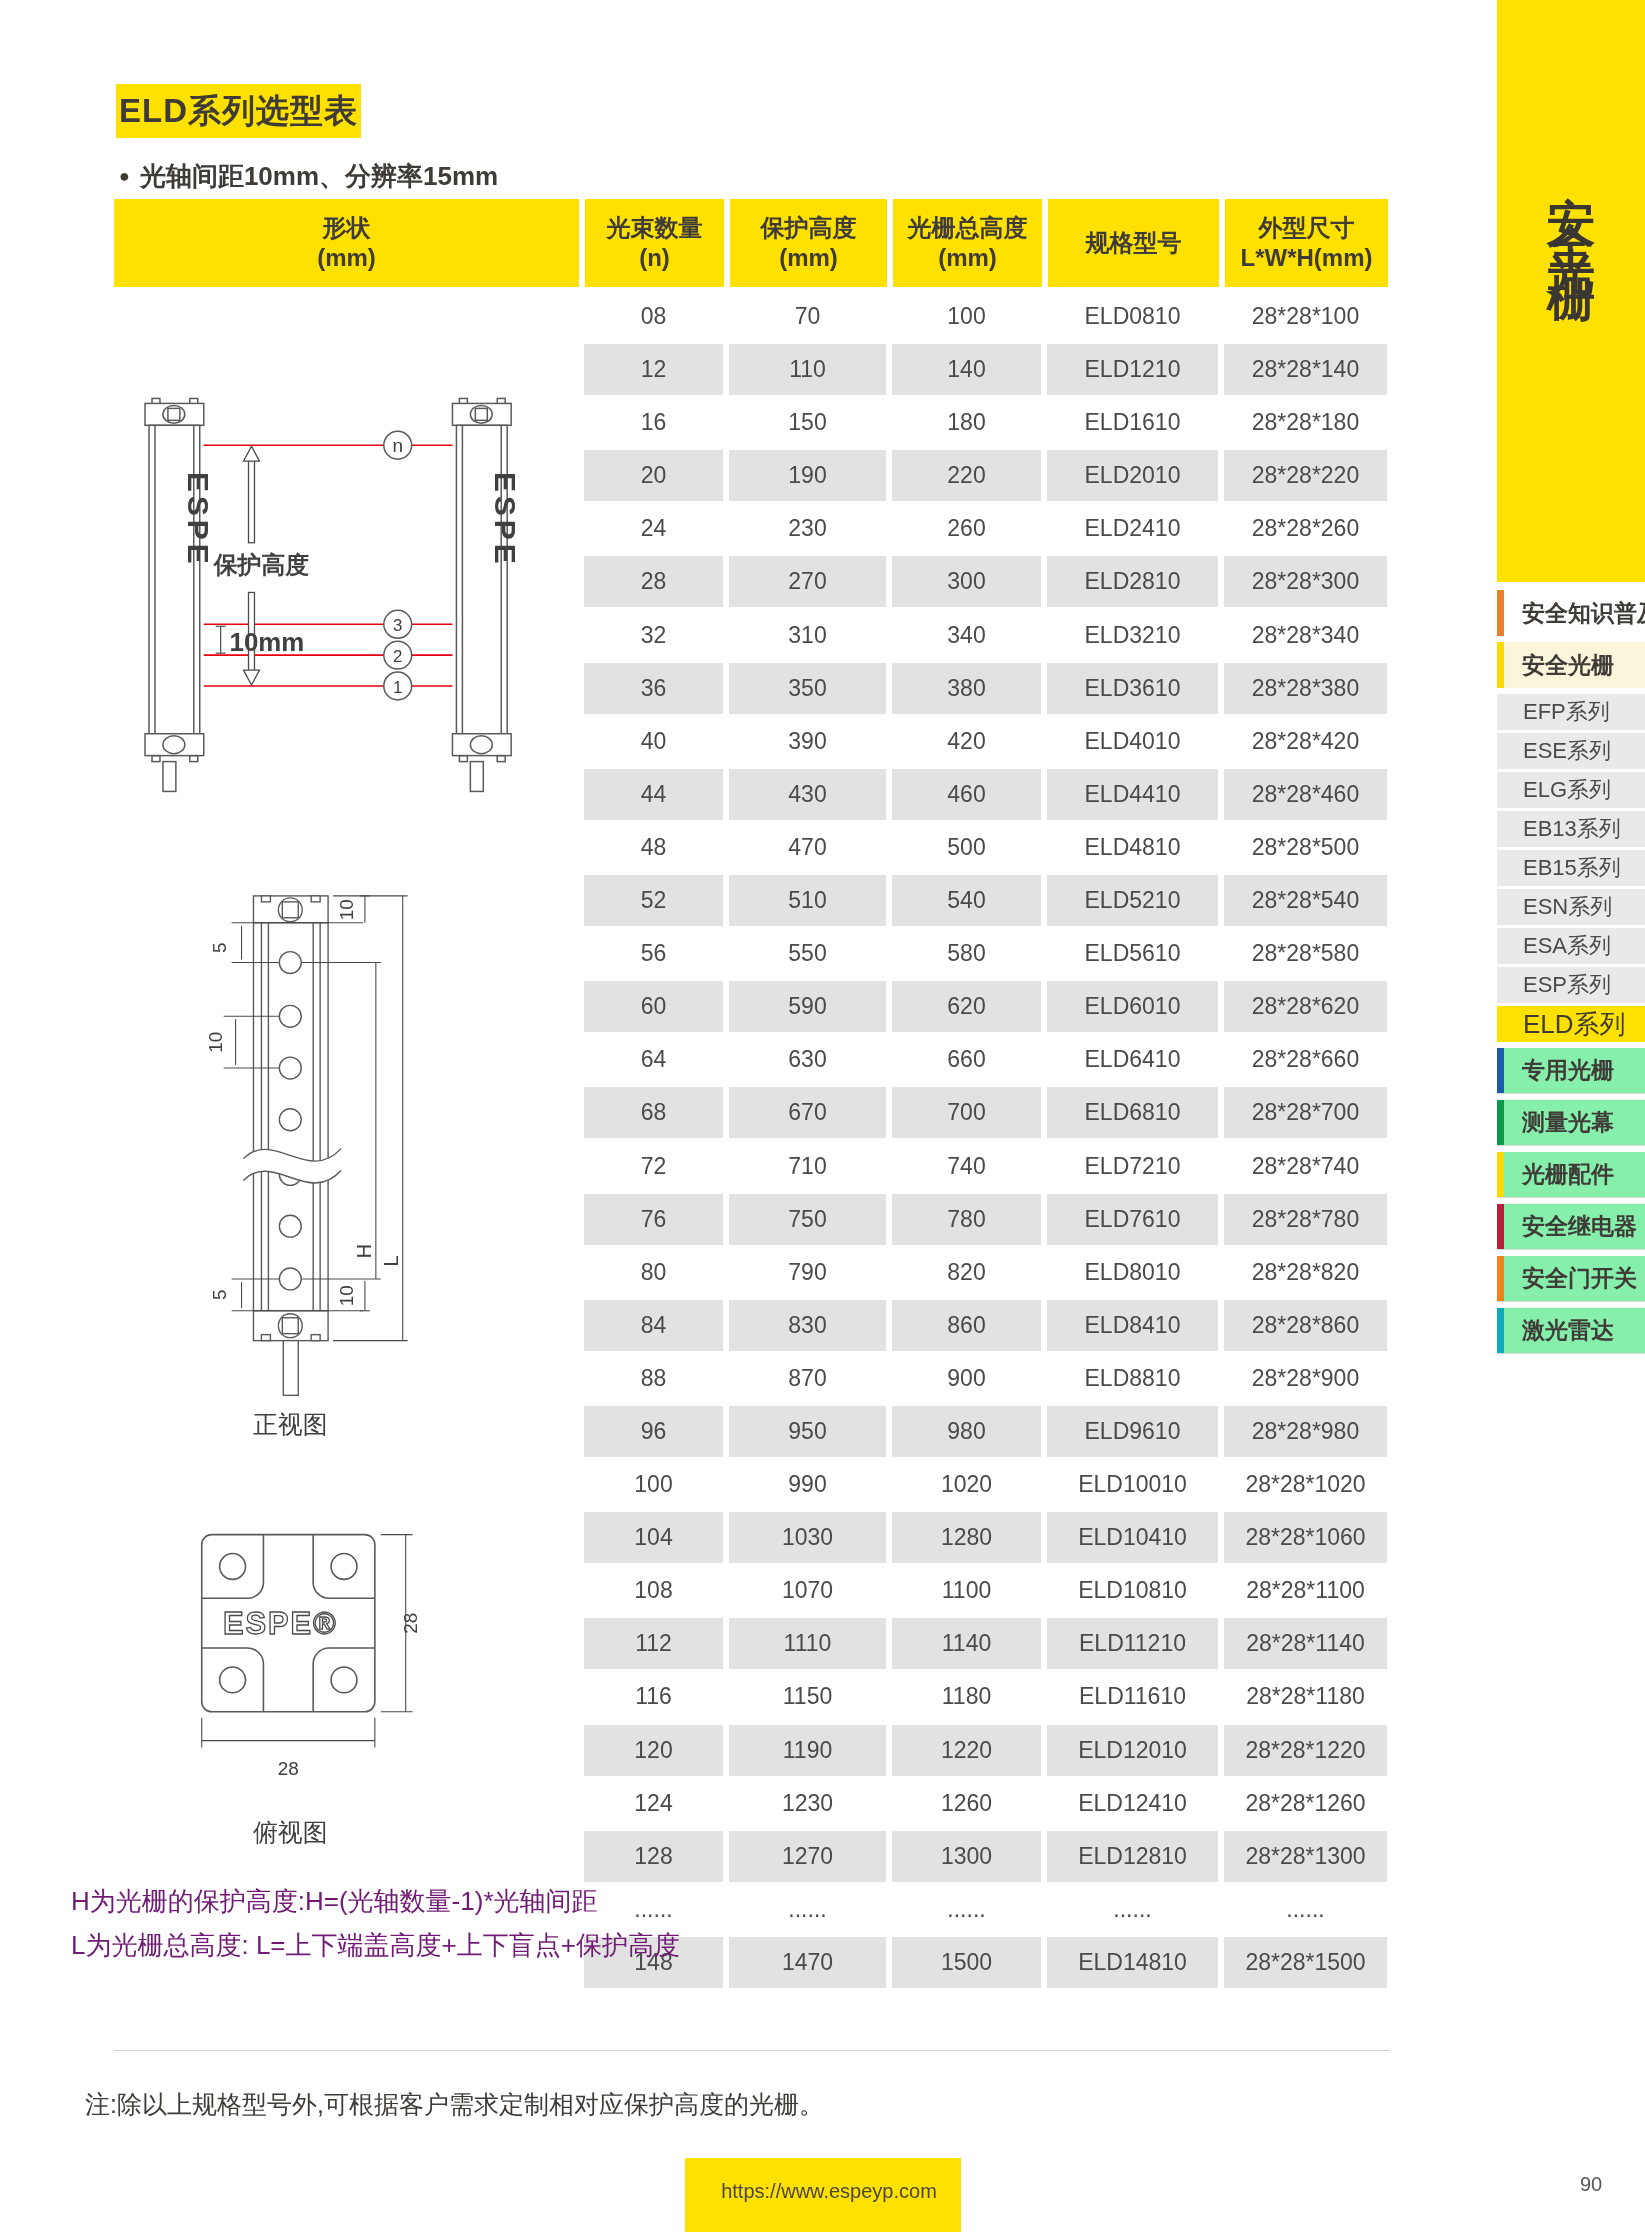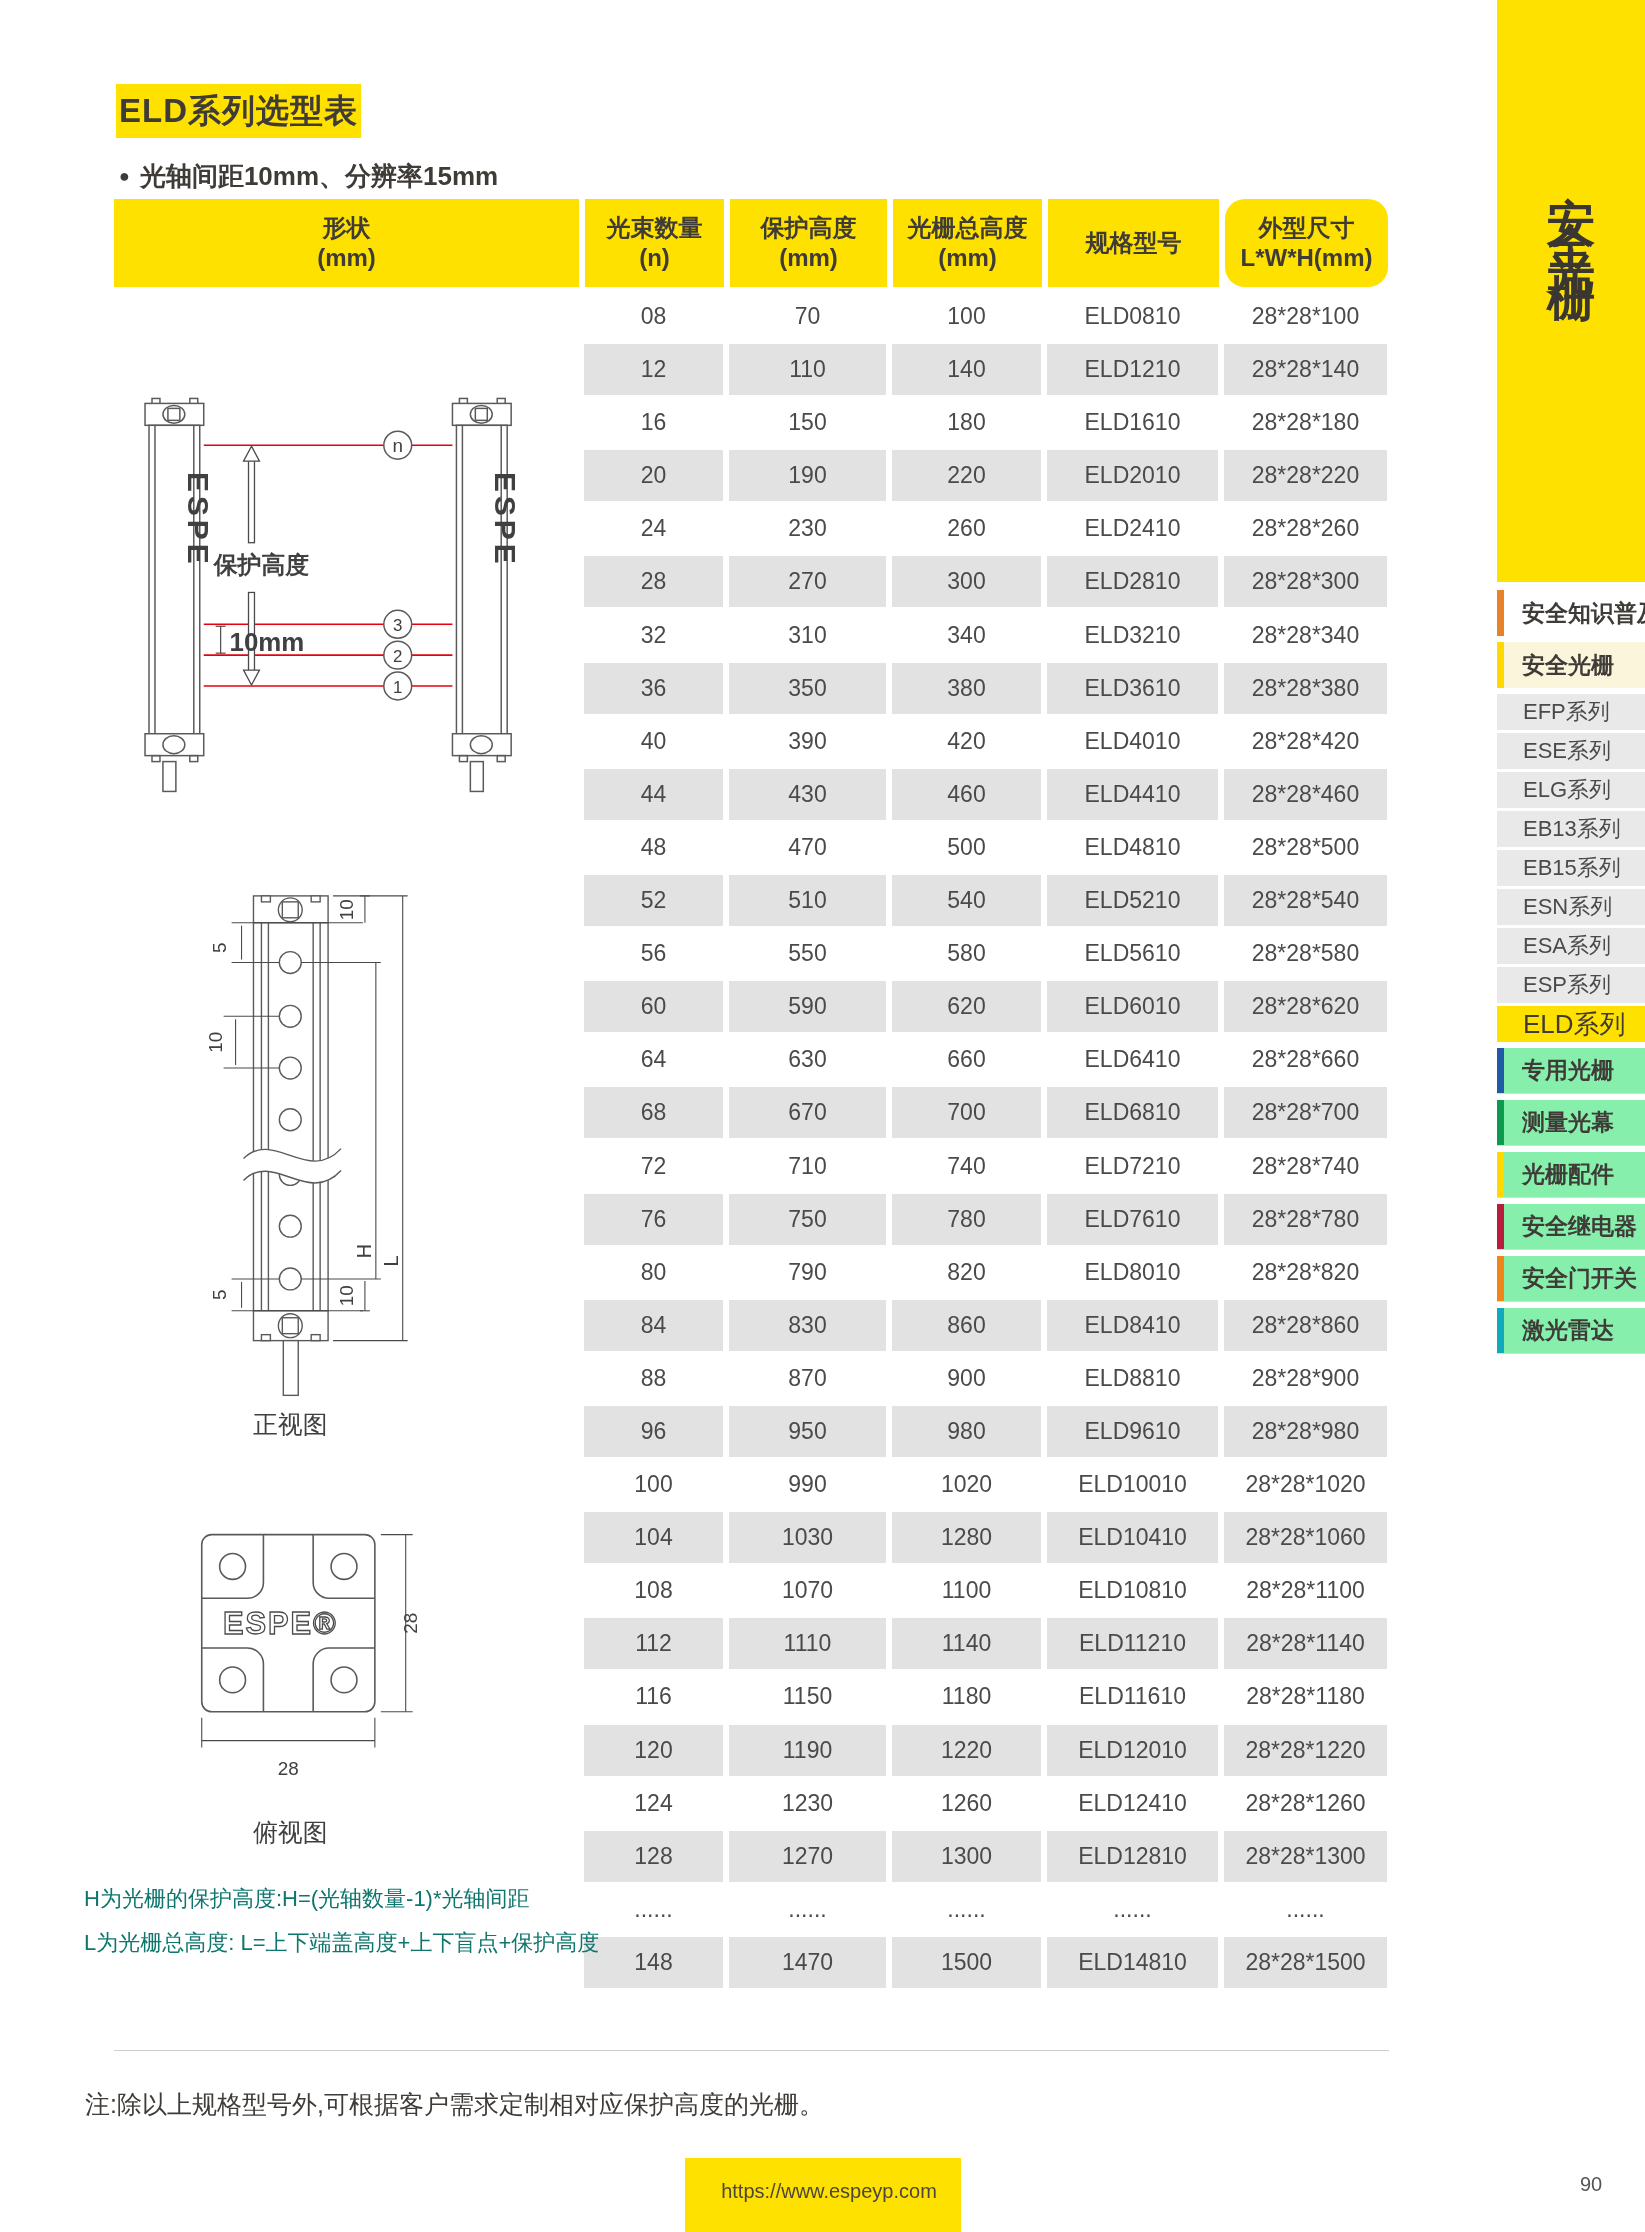--- a/index.html
+++ b/index.html
@@ -12,32 +12,32 @@
     font-size:33px; font-weight:bold; color:#3f3b37; letter-spacing:1px; }
   .bullet-line { position:absolute; left:119px; top:159px; display:flex; align-items:center;
     font-size:26px; font-weight:bold; color:#3f3b37; }
   .bullet-dot { font-size:18px; margin-right:10px; color:#3f3b37; }
 
   
   .thead { position:absolute; left:114px; top:199px; display:flex; gap:6px; height:88px; }
   .hcell { background:#FFE100; color:#3f3b37; font-weight:bold; font-size:24px;
     display:flex; flex-direction:column; align-items:center; justify-content:center; line-height:1.25; }
   .c0 { width:465px; } .c1 { width:139px; } .c2 { width:157px; }
-  .c3 { width:149px; } .c4 { width:171px; } .c5 { width:163px;border-radius:20px; }
+  .c3 { width:149px; } .c4 { width:171px; } .c5 { width:163px; }
   .tbody { position:absolute; left:584px; top:291px; }
   .trow { display:flex; gap:6px; height:51px; margin-bottom:2.1px; }
   .tcell { display:flex; align-items:center; justify-content:center;
     font-size:23px; color:#4a4a4a; background:#ffffff; }
   .b0 { width:139px; } .b1 { width:157px; } .b2 { width:149px; } .b3 { width:171px; } .b4 { width:163px; }
   .trow:nth-child(even) .tcell { background:#e2e2e2; }
   .table-bottom-rule { position:absolute; left:114px; top:2050px; width:1275px; height:1px; background:#cfcfcf; }
 
   
   .shape-col { position:absolute; left:114px; top:291px; width:465px; height:1759px; }
-  .diagram-note { position:absolute; left:84px; font-size:22px; color:#0f766e; white-space:nowrap; }
+  .diagram-note { position:absolute; left:71px; font-size:26px; color:#701a75; white-space:nowrap; }
   .note-h { top:1884px; } .note-l { top:1928px; }
 
   
   .footnote { position:absolute; left:85px; top:2088px; font-size:25px; color:#3f3b37; }
   .footer-bar { position:absolute; left:685px; top:2158px; width:276px; height:75px;
     background:#FFE100; display:flex; justify-content:center; }
   .footer-url { margin-top:22px; font-size:20px; color:#4c463c;margin-left:12px; }
   .page-num { position:absolute; left:1580px; top:2173px; font-size:20px; color:#555; }
 
   

